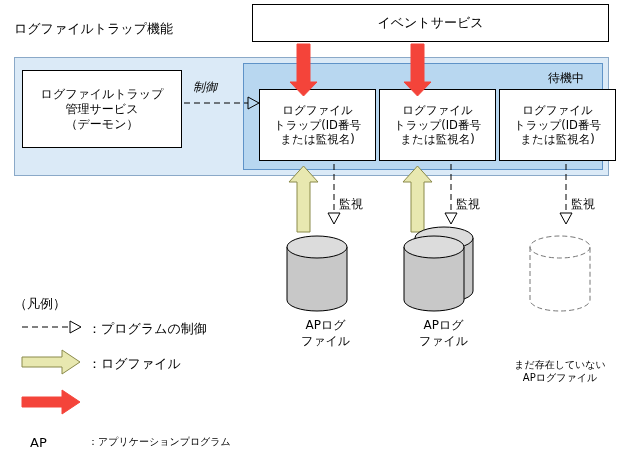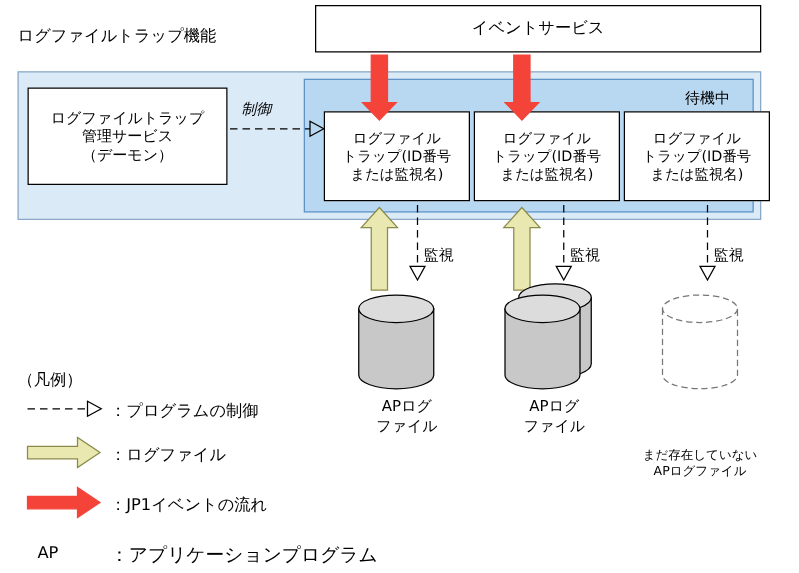--- a/index.html
+++ b/index.html
@@ -98,24 +98,23 @@
 ファイル</div>
   <div class="abs txt label-plain" style="left:391px; top:318px; width:105px; font-size:12px; text-align:center; line-height:1.3;">APログ
 ファイル</div>
   <div class="abs txt label-plain" style="left:495px; top:318px; width:130px; font-size:10px; text-align:center; line-height:1.3;margin-top:40px;">まだ存在していない
 APログファイル</div>
 
   <div class="abs label-plain" style="left:14px; top:295px; font-size:13px;">（凡例）</div>
 
   <div class="abs label-plain" style="left:88px; top:320px; font-size:13px;">：プログラムの制御</div>
   <div class="abs label-plain" style="left:88px; top:355px; font-size:13px;">：ログファイル</div>
-  <div class="abs label-plain" style="left:88px; top:395px; font-size:13px;">：JP1イベントの流れ</div>
 
   <div class="abs label-plain" style="left:30px; top:435px; font-size:13px;text-align:center;">AP</div>
-  <div class="abs label-plain" style="left:88px; top:435px; font-size:15px;text-align:center;">：アプリケーションプログラム</div>
+  <div class="abs label-plain" style="left:88px; top:435px; font-size:10px;text-align:center;">：アプリケーションプログラム</div>
 
   <svg class="overlay" viewBox="0 0 639 458">
 
     <g>
       <line class="dashline" x1="184" y1="103" x2="248" y2="103"></line>
       <polygon points="248,97 259,103 248,109" fill="none" stroke="#000000" stroke-width="1"></polygon>
     </g>
 
     <g>
       <polygon class="arrow-red" points="297,44 310,44 310,82 317,82 303.5,96 290,82 297,82"></polygon>

